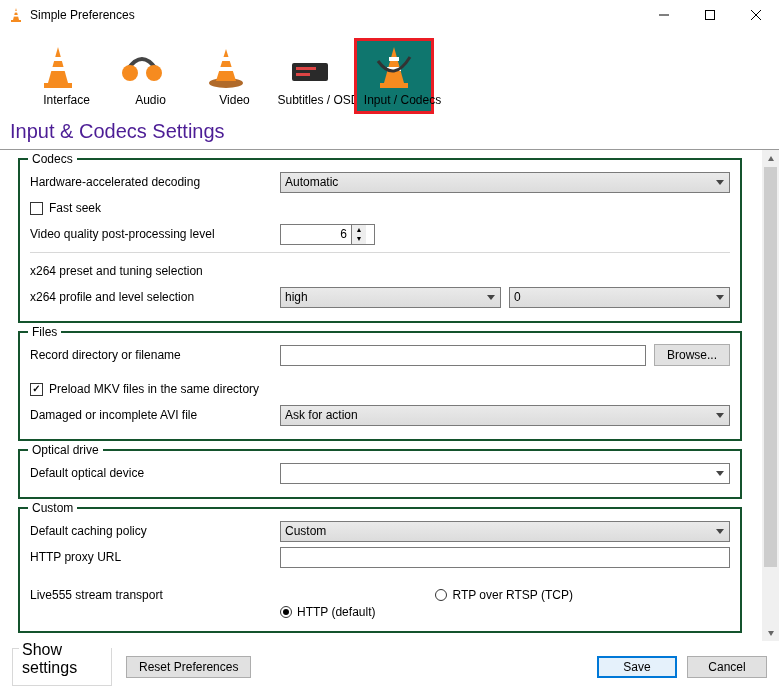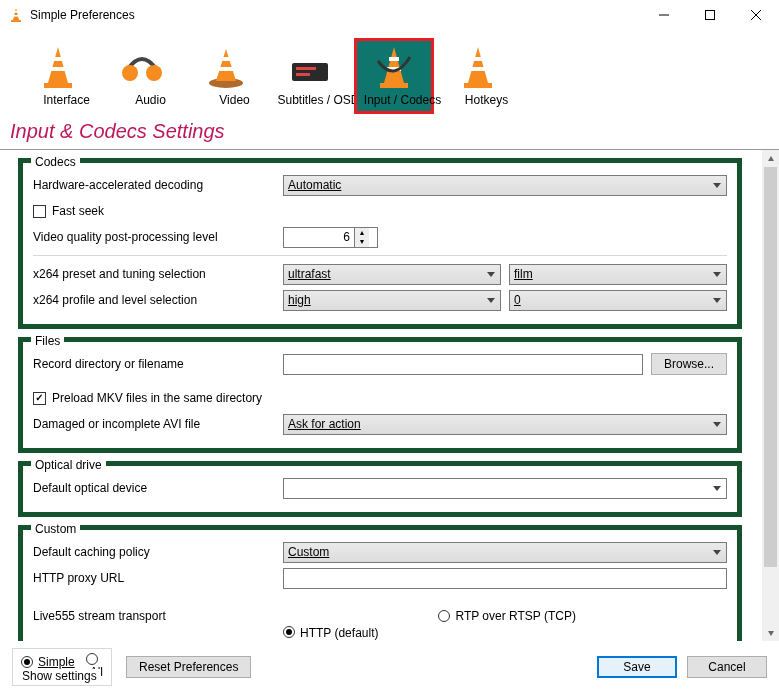--- a/index.html
+++ b/index.html
@@ -26,45 +26,44 @@
     gap:4px; background:#fff;
   }
   .tab {
     width:80px; display:flex; flex-direction:column; align-items:center; gap:2px;
     padding:2px 2px 4px 2px; border:3px solid transparent;
   }
   .tab.selected { background:#0f766e; border:3px solid #eb1c24; }
   .tab .cone { width:48px; height:48px; position:relative; }
   .tab .lbl { font-size:12px; text-align:right; white-space:nowrap;padding-left:17px; }
   
-  .pagetitle { font-size:20px; color:#be185d; padding:4px 10px 6px 10px; border-bottom:1px solid #999;font-style:italic; }
+  .pagetitle { font-size:20px; color:#4c1d95; padding:4px 10px 6px 10px; border-bottom:1px solid #999; }
   
   .scrollwrap { position:relative; height:491px; }
   .scroll {
     width:760px; height:491px; overflow-y:auto; padding:8px 18px 8px 18px;
   }
   .vscrollbar {
     position:absolute; top:0; right:0; width:17px; height:491px; background:#f0f0f0;
     display:flex; flex-direction:column;
   }
   .vscrollbar .arrow { height:17px; display:flex; align-items:center; justify-content:center; background:#f0f0f0;}
   .vscrollbar .track { flex:1; position:relative; }
   .vscrollbar .thumb { position:absolute; top:0; left:2px; right:2px; height:400px; background:#cdcdcd; }
   
-  .group { border:5px solid #14532d; margin-bottom:8px; padding:8px 10px 10px 10px; position:relative;}
+  .group { border:2px solid #14532d; margin-bottom:8px; padding:8px 10px 10px 10px; position:relative;}
   .group .legend { position:absolute; top:-8px; left:8px; background:#fff; padding:0 4px; font-size:12px; }
   .row { display:flex; align-items:center; min-height:24px; margin:2px 0; }
   .rowlabel { width:250px; flex-shrink:0; }
   .sep { border-top:1px solid #d8d8d8; margin:6px 0; }
   select.full, input.full {
     flex:1; height:21px; font:inherit; border:1px solid #7a7a7a; background:#e7e7e7; padding:0 4px;
   }
   select.full { appearance:none; background:linear-gradient(#eaeaea,#dcdcdc); padding-right:9px;
     background-image: linear-gradient(#eaeaea,#dcdcdc);
-    text-decoration: underline;
   }
   .selectwrap { position:relative; flex:1; display:flex; }
   .selectwrap::after {
     content:""; position:absolute; right:6px; top:50%; margin-top:-2px;
     border-left:4px solid transparent; border-right:4px solid transparent; border-top:5px solid #444;
     pointer-events:none;
   }
   input[type=text].box {
     flex:1; height:21px; font:inherit; border:1px solid #7a7a7a; background:#fff; padding:0 4px;
   }
@@ -85,21 +84,21 @@
   .btn.primary { border:2px solid #0078d7; background:#e5f1fb; }
   .pair { display:flex; flex:1; gap:8px; }
   .pair .selectwrap { flex:1; }
   
   .footer {
     height:52px; display:flex; align-items:center; padding:6px 12px; gap:10px; background:#fff;
   }
   .footer .showsettings {
     border:1px solid #d8d8d8; padding:4px 8px 6px 8px; position:relative; margin-right:4px;
   }
-  .footer .showsettings .legend { position:absolute; top:-8px; left:6px; background:#fff; padding:0 3px; font-size:12px;margin-top:28px; }
+  .footer .showsettings .legend { position:absolute; top:-8px; left:6px; background:#fff; padding:0 3px; font-size:16px; }
   .footer .grow { flex:1; }
 </style>
 </head>
 <body>
 
 <div class="titlebar">
   <span class="appicon">
     <svg viewBox="0 0 16 16">
         <polygon points="8,1 11,13 5,13" fill="#f68b1f"></polygon>
         <rect x="3" y="13" width="10" height="2" fill="#f68b1f"></rect>
@@ -175,31 +174,20 @@
       <svg viewBox="0 0 48 48">
           <polygon points="24,4 34,40 14,40" fill="#f68b1f"></polygon>
           <rect x="10" y="40" width="28" height="5" fill="#f68b1f"></rect>
           <rect x="19" y="14" width="10" height="4" fill="#fff"></rect>
           <rect x="17" y="24" width="14" height="4" fill="#fff"></rect>
           <path d="M8 18 q16 22 32 -4" stroke="#333" stroke-width="3" fill="none"></path>
         </svg>
     </span>
     <span class="lbl">Input / Codecs</span>
   </div>
-  <div class="tab">
-    <span class="cone">
-      <svg viewBox="0 0 48 48">
-          <polygon points="24,4 34,40 14,40" fill="#f68b1f"></polygon>
-          <rect x="10" y="40" width="28" height="5" fill="#f68b1f"></rect>
-          <rect x="19" y="14" width="10" height="4" fill="#fff"></rect>
-          <rect x="17" y="24" width="14" height="4" fill="#fff"></rect>
-        </svg>
-    </span>
-    <span class="lbl">Hotkeys</span>
-  </div>
 </div>
 
 <div class="pagetitle">Input &amp; Codecs Settings</div>
 
 <div class="scrollwrap">
 <div class="scroll">
 
   <div class="group">
     <span class="legend">Codecs</span>
     <div class="row">
@@ -218,28 +206,20 @@
         <input type="text" value="6" style="">
         <div class="btns">
               <div>▲</div>
               <div>▼</div>
             </div>
       </div>
     </div>
     <div class="sep"></div>
     <div class="row">
       <span class="rowlabel">x264 preset and tuning selection</span>
-      <div class="pair">
-        <div class="selectwrap">
-              <select class="full"><option>ultrafast</option></select>
-            </div>
-        <div class="selectwrap">
-              <select class="full"><option>film</option></select>
-            </div>
-      </div>
     </div>
     <div class="row">
       <span class="rowlabel">x264 profile and level selection</span>
       <div class="pair">
         <div class="selectwrap">
               <select class="full"><option>high</option></select>
             </div>
         <div class="selectwrap">
               <select class="full"><option>0</option></select>
             </div>
@@ -285,21 +265,21 @@
             <select class="full"><option>Custom</option></select>
           </div>
     </div>
     <div class="row">
       <span class="rowlabel">HTTP proxy URL</span>
       <input type="text" class="box" value="" style="">
     </div>
     <div class="row">
       <span class="rowlabel">Live555 stream transport</span>
       <div style="flex:1; display:flex; gap:60px;">
-        <span style="display:flex; align-items:flex-start;margin-top:34px;">
+        <span style="display:flex; align-items:center;margin-top:34px;">
           <span class="radio checked"></span>
           <span>HTTP (default)</span>
         </span>
         <span style="display:flex; align-items:center;">
           <span class="radio"></span>
           <span>RTP over RTSP (TCP)</span>
         </span>
       </div>
     </div>
   </div>

